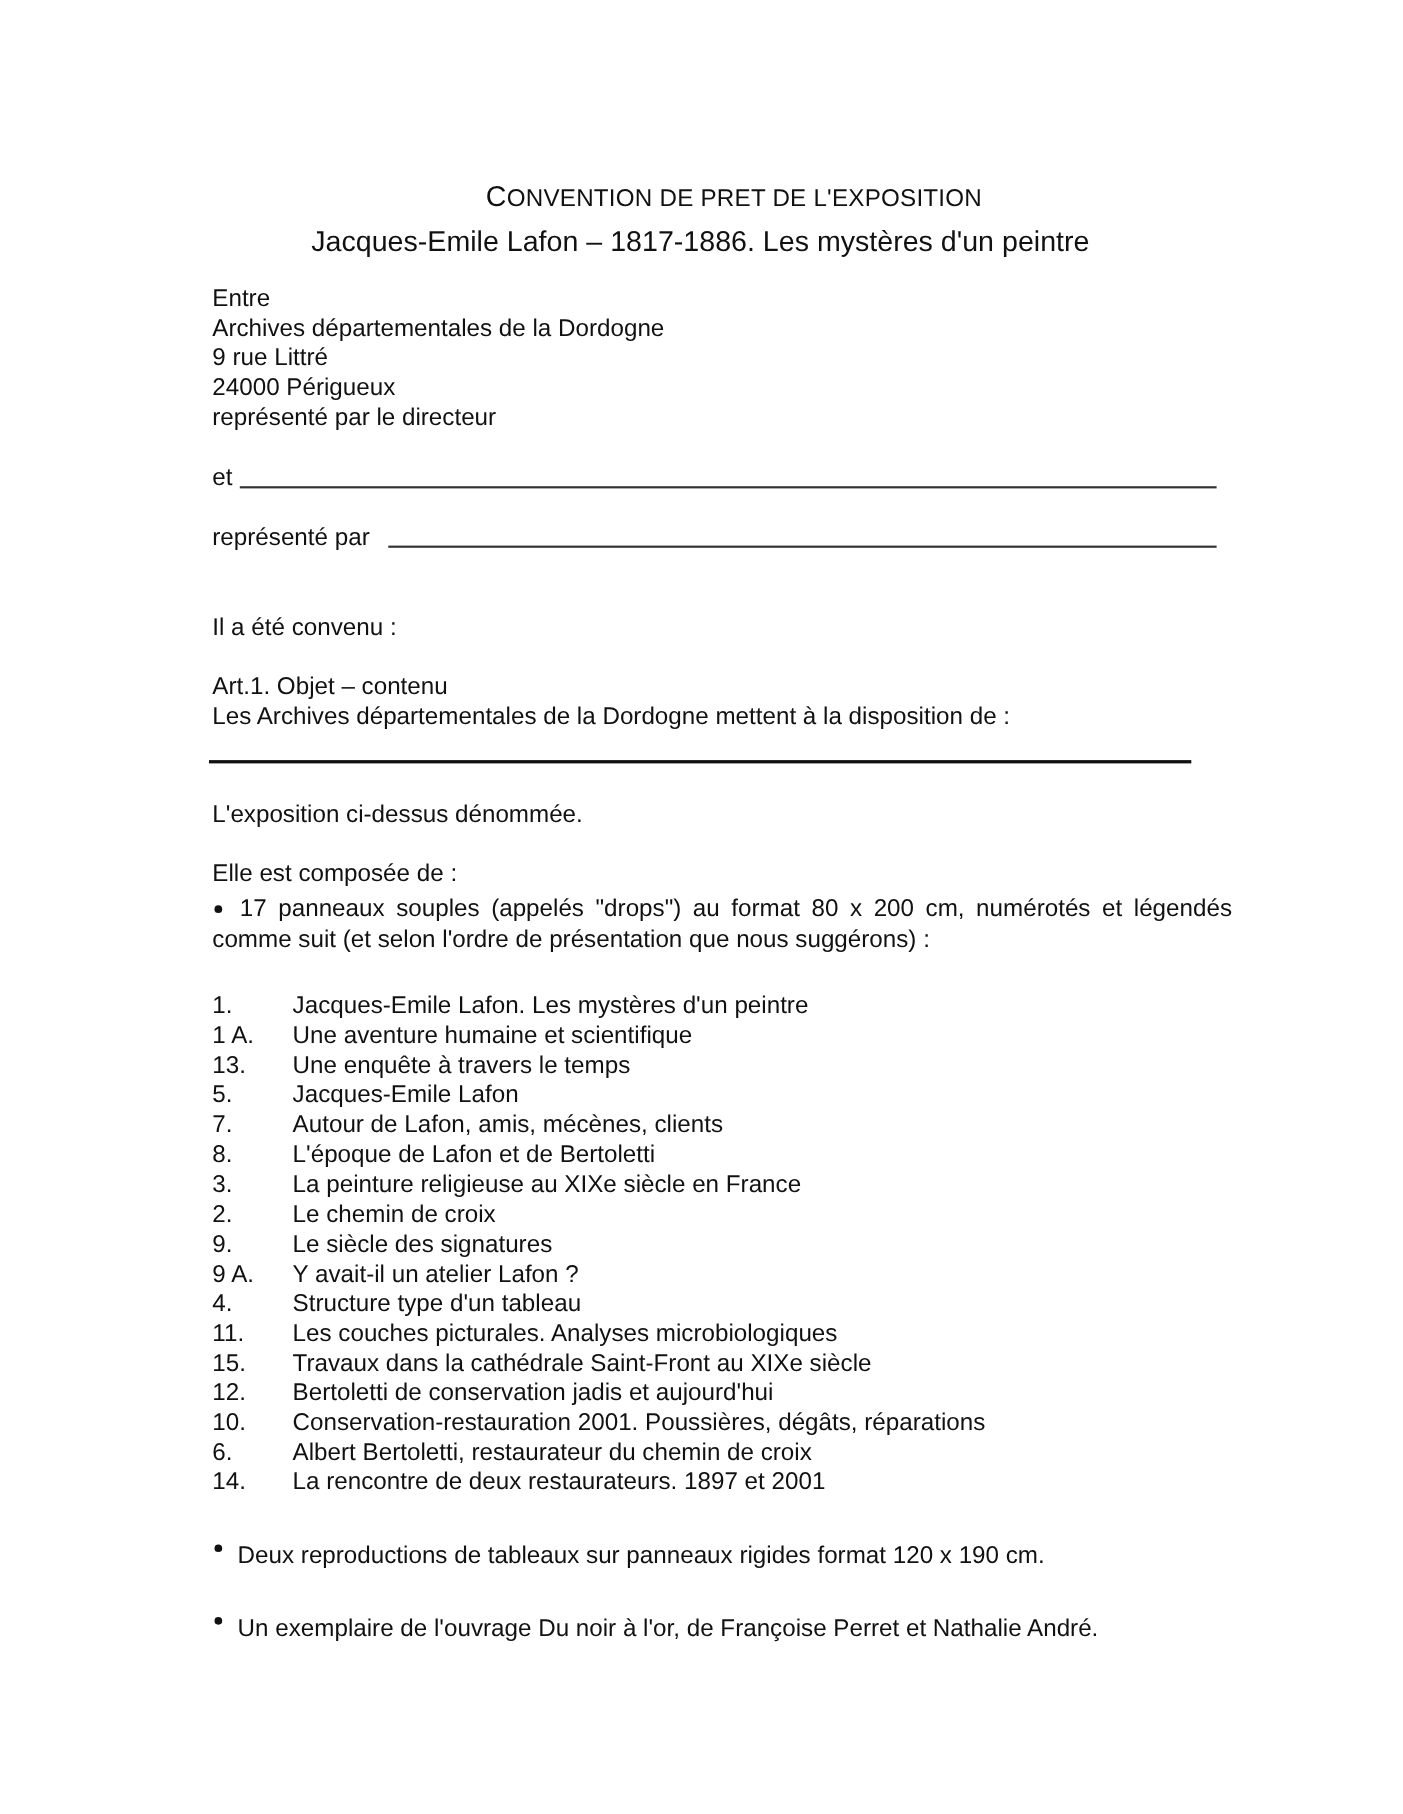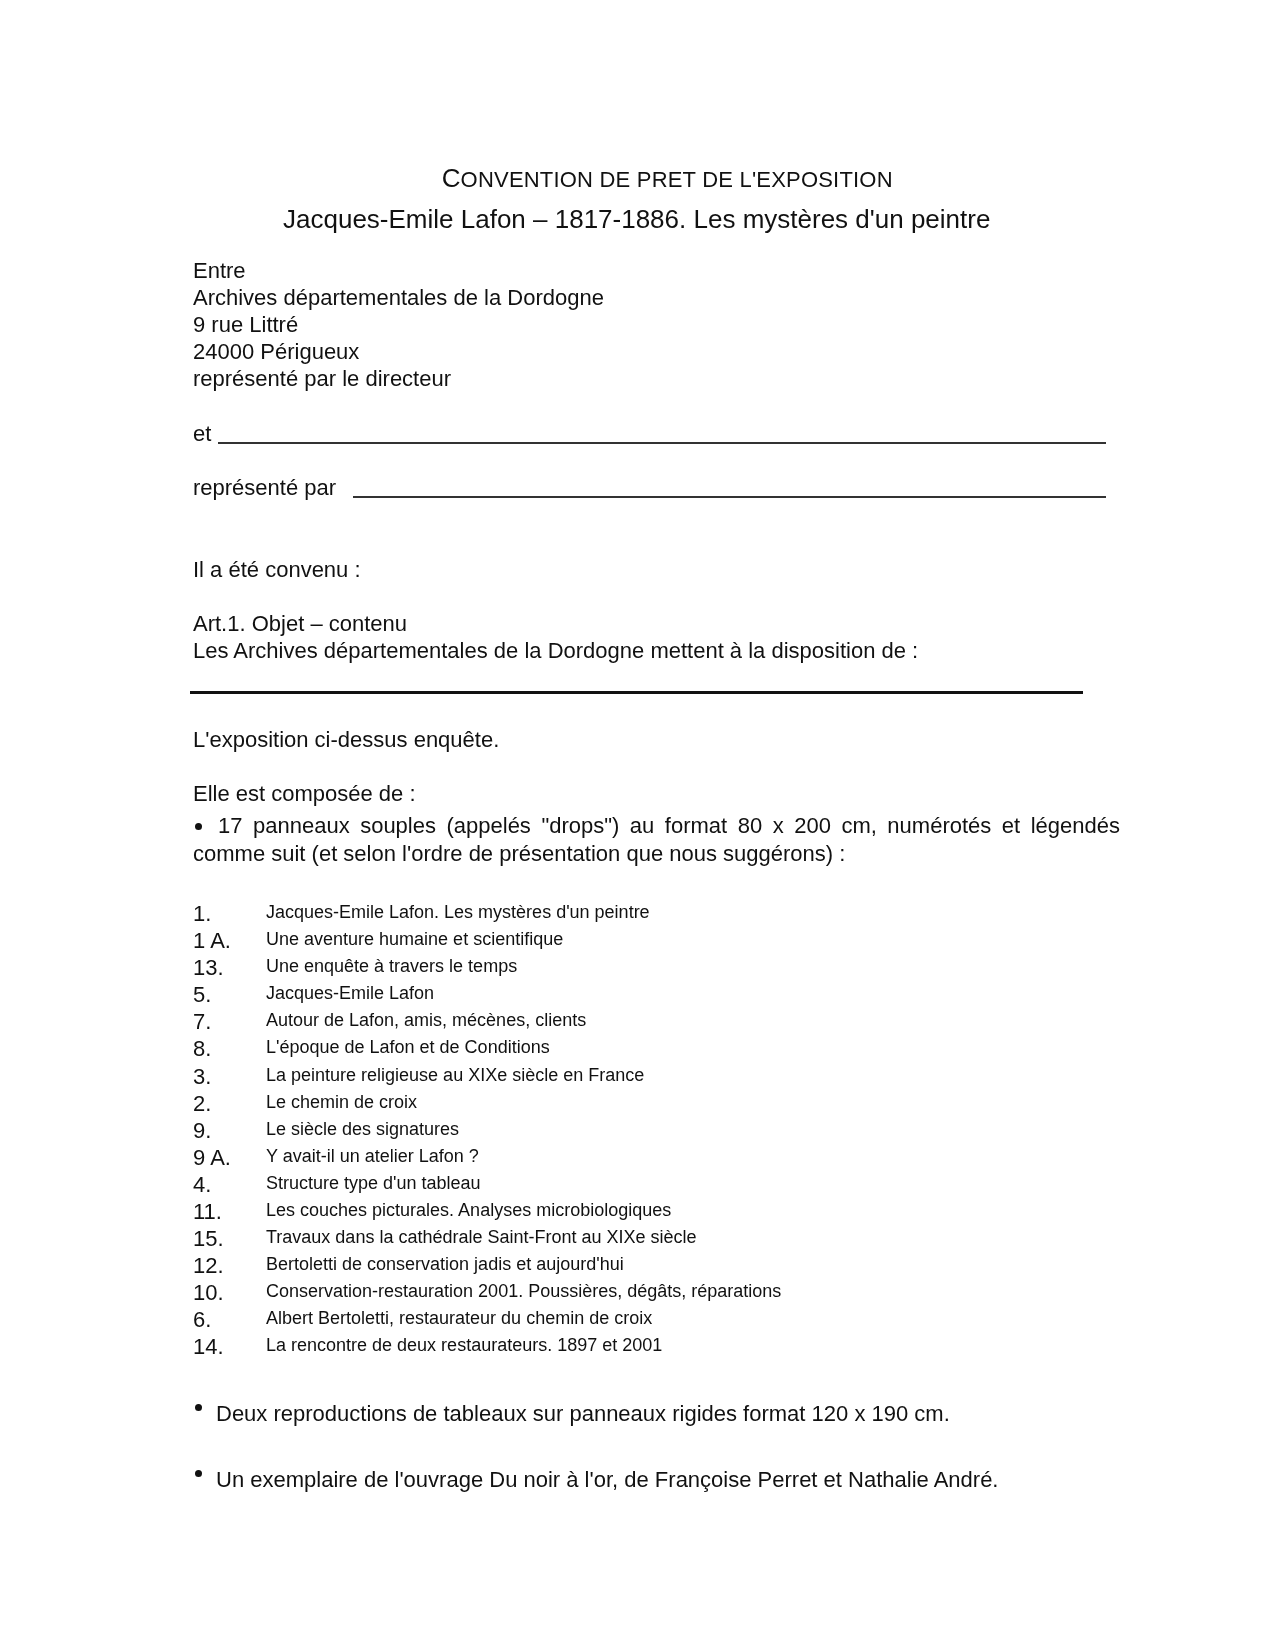--- a/index.html
+++ b/index.html
@@ -9,21 +9,21 @@
   .t { font-size: 22px; }
   .title-sc { font-size: 22px; letter-spacing: 0.2px; }
   .title-sc .big { font-size: 26px; }
   .subtitle { font-size: 26px; }
   .line { position: absolute; background: #111; }
   .blank { position: absolute; border-bottom: 2px solid #333; height: 0; }
   .bullet { position: absolute; width: 7px; height: 7px; border-radius: 50%; background: #111; }
   .justify { position: absolute; left: 193px; width: 927px; font-size: 22px; line-height: 28px;
              text-align: justify; text-align-last: left; white-space: normal; }
   .lst-num { position: absolute; left: 193px; font-size: 22px; line-height: 1; }
-  .lst-txt { position: absolute; left: 266px; font-size: 18px; line-height: 1; white-space: pre; }
+  .lst-txt { position: absolute; left: 266px; font-size: 22px; line-height: 1; white-space: pre; }
 </style>
 </head>
 <body>
 
 <div class="abs title-sc" style="left:429px; top:143px;">
   <span class="big">C</span><span>ONVENTION DE PRET DE L'EXPOSITION</span>
 </div>
 <div class="abs subtitle" style="left:283px; top:206px;">Jacques-Emile Lafon – 1817-1886. Les mystères d'un peintre</div>
 
 <div class="abs t" style="left:193px; top:260px;">Entre</div>
@@ -43,21 +43,21 @@
 </div>
 
 <div class="abs t" style="left:193px; top:559px;text-align:center;">Il a été convenu :</div>
 <div class="abs t" style="left:193px; top:613px;">Art.1. Objet – contenu</div>
 <div class="abs t" style="left:193px; top:640px;">Les Archives départementales de la Dordogne mettent à la disposition de :</div>
 
 <div class="line" style="left:190px; top:691px; width:893px; height:3px;">
   <span class="abs t" style="left:4px; top:-26px;"></span>
 </div>
 
-<div class="abs t" style="left:193px; top:729px;">L'exposition ci-dessus enquête.</div>
+<div class="abs t" style="left:193px; top:729px;">L'exposition ci-dessus dénommée.</div>
 <div class="abs t" style="left:193px; top:783px;">Elle est composée de :</div>
 
 <div class="bullet" style="left:195px; top:823px;"></div>
 <div class="justify" style="top:812px; text-indent:25px;">
   <span>17 panneaux souples (appelés "drops") au format 80 x 200 cm, numérotés et légendés comme suit (et selon l'ordre de présentation que nous suggérons) :</span>
 </div>
 
 <div>
   <div>
       <span class="lst-num" style="top:903px;">1.</span>
@@ -74,21 +74,21 @@
   <div>
       <span class="lst-num" style="top:984px;">5.</span>
       <span class="lst-txt" style="top:984px;">Jacques-Emile Lafon</span>
     </div>
   <div>
       <span class="lst-num" style="top:1011px;">7.</span>
       <span class="lst-txt" style="top:1011px;">Autour de Lafon, amis, mécènes, clients</span>
     </div>
   <div>
       <span class="lst-num" style="top:1038px;">8.</span>
-      <span class="lst-txt" style="top:1038px;">L'époque de Lafon et de Conditions</span>
+      <span class="lst-txt" style="top:1038px;">L'époque de Lafon et de Bertoletti</span>
     </div>
   <div>
       <span class="lst-num" style="top:1066px;">3.</span>
       <span class="lst-txt" style="top:1066px;">La peinture religieuse au XIXe siècle en France</span>
     </div>
   <div>
       <span class="lst-num" style="top:1093px;">2.</span>
       <span class="lst-txt" style="top:1093px;">Le chemin de croix</span>
     </div>
   <div>

